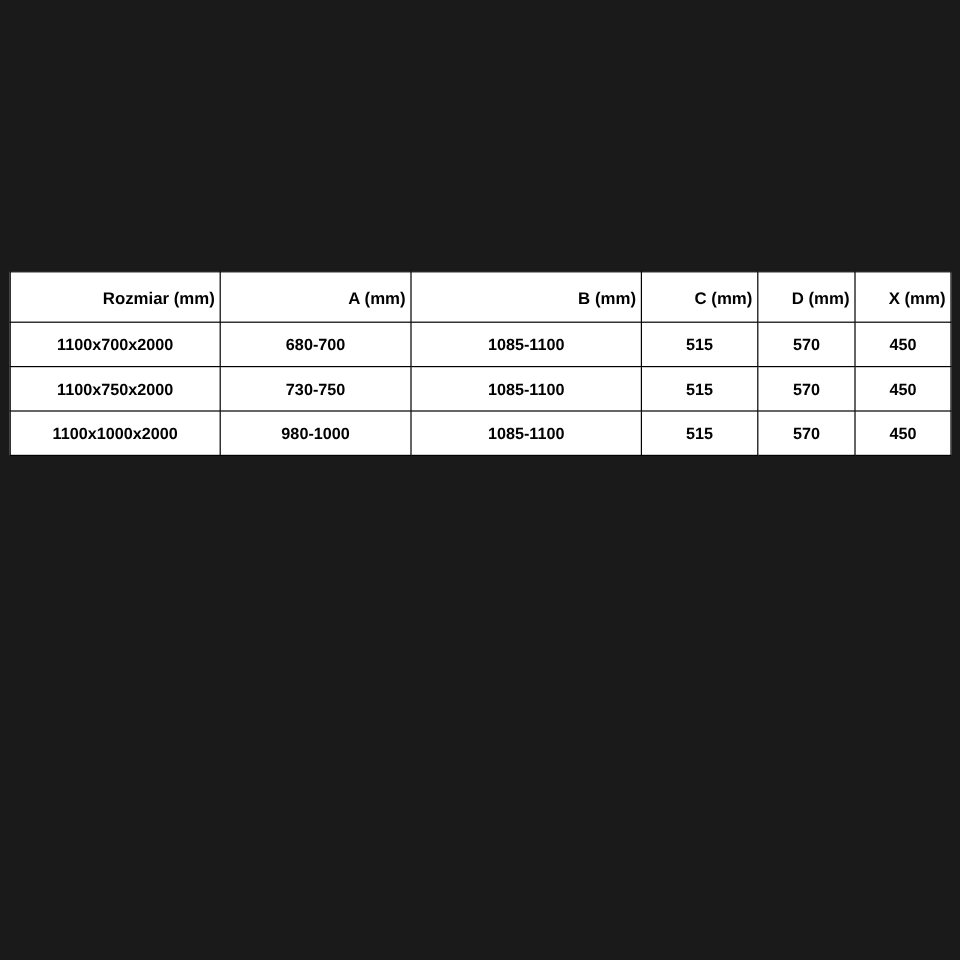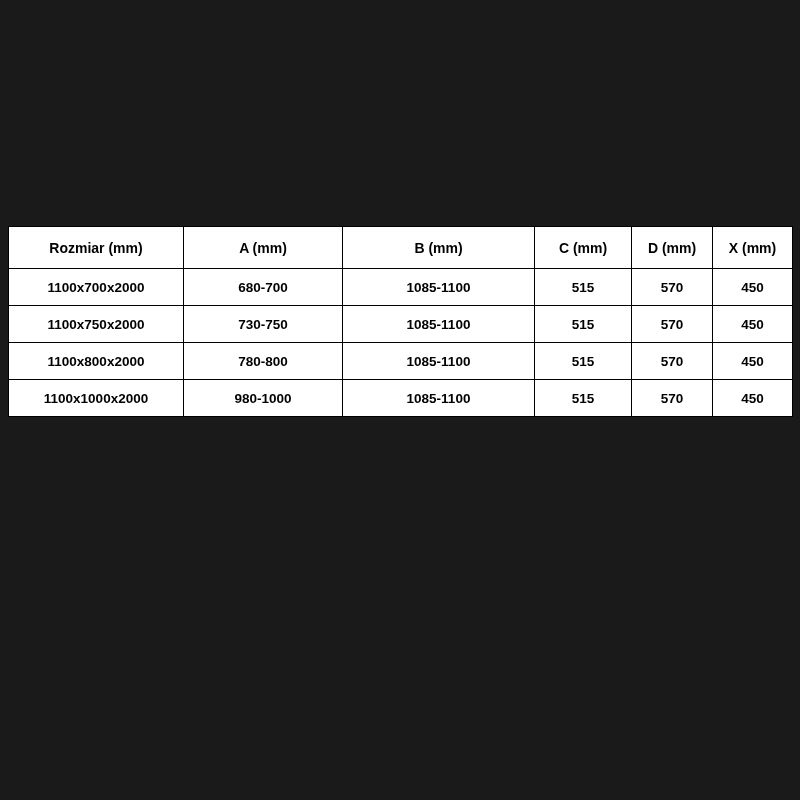--- a/index.html
+++ b/index.html
@@ -40,20 +40,21 @@
     color: #000000;
     font-size: 13.5px;
     height: 37px;
     padding: 0 4px;
     box-sizing: border-box;
   }
   table.spec thead th {
     font-weight: bold;
     height: 42px;
     font-size: 14px;
+    text-align: right;
   }
   table.spec tbody td {
     font-weight: bold;
     margin-top: 16px;
   }
   
   col.c0 { width: 175px; }
   col.c1 { width: 159px; }
   col.c2 { width: 192px; }
   col.c3 { width: 97px; }
@@ -95,28 +96,20 @@
         </tr>
         <tr>
           <td>1100x750x2000</td>
           <td>730-750</td>
           <td>1085-1100</td>
           <td>515</td>
           <td>570</td>
           <td>450</td>
         </tr>
         <tr>
-          <td>1100x800x2000</td>
-          <td>780-800</td>
-          <td>1085-1100</td>
-          <td>515</td>
-          <td>570</td>
-          <td>450</td>
-        </tr>
-        <tr>
           <td>1100x1000x2000</td>
           <td>980-1000</td>
           <td>1085-1100</td>
           <td>515</td>
           <td>570</td>
           <td>450</td>
         </tr>
       </tbody>
     </table>
   </div>

